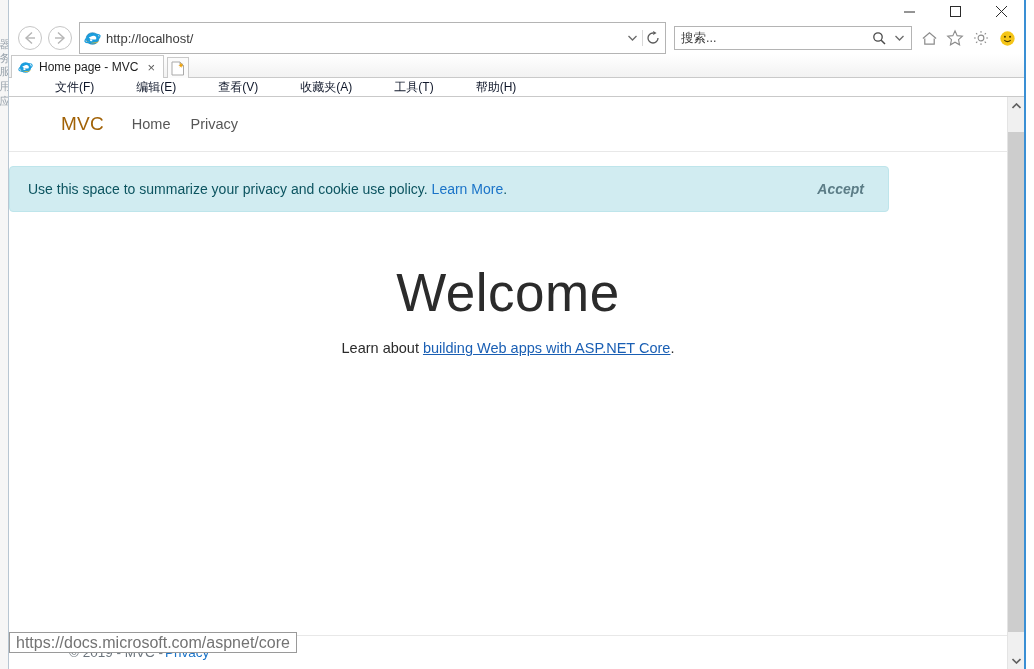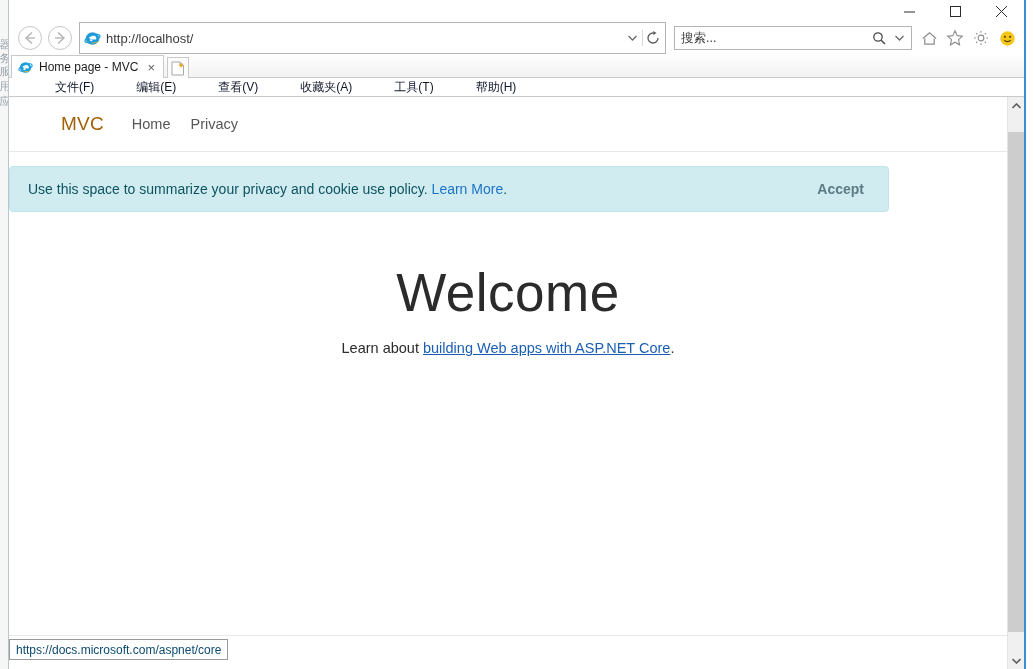--- a/index.html
+++ b/index.html
@@ -183,21 +183,21 @@
   .cookie-text {
     flex: 1 1 auto; font-size: 14px; color: #0c5460; line-height: 1.3;
   }
   .cookie-text a {
     color: #1a73c8; text-decoration: none;
   }
   .cookie-accept {
     flex: 0 0 auto; background: none; border: none;
     font-size: 14px; font-weight: bold; color: #5b7c86;
     font-family: "Liberation Sans", sans-serif;
-    cursor: pointer; padding: 2px 6px;
+    cursor: pointer; padding: 2px 6px; font-style: italic;
   }
 
   
   .hero { text-align: center; margin-top: 52px; }
   .hero h1 {
     font-size: 53px; font-weight: 300; color: #2b2b2b;
     letter-spacing: .5px; line-height: 1.1;
   }
   .hero p {
     margin-top: 18px; font-size: 14.5px; color: #2b2b2b;
@@ -237,25 +237,25 @@
   }
   .sb-track { flex: 1 1 auto; position: relative; background: #f0f0f0; }
   .sb-thumb {
     position: absolute; left: 0; right: 0;
     top: 18px; height: 500px;
     background: #cdcdcd;
   }
 
   
   .status-tip {
-    position: absolute; left: 9px; bottom: 9px;
+    position: absolute; left: 9px; bottom: 16px;
     height: 21px;
     background: #ffffff; border: 1px solid #9a9a9a;
     display: flex; align-items: center; padding: 0 6px;
-    font-size: 12px; color: #0c4a6e; white-space: nowrap;
+    font-size: 16px; color: #737373; white-space: nowrap;
     z-index: 40;
   }
 </style>
 </head>
 <body>
 
 <div class="bg-window-sliver">
   <div class="v-text">器务服用应</div>
 </div>
 

